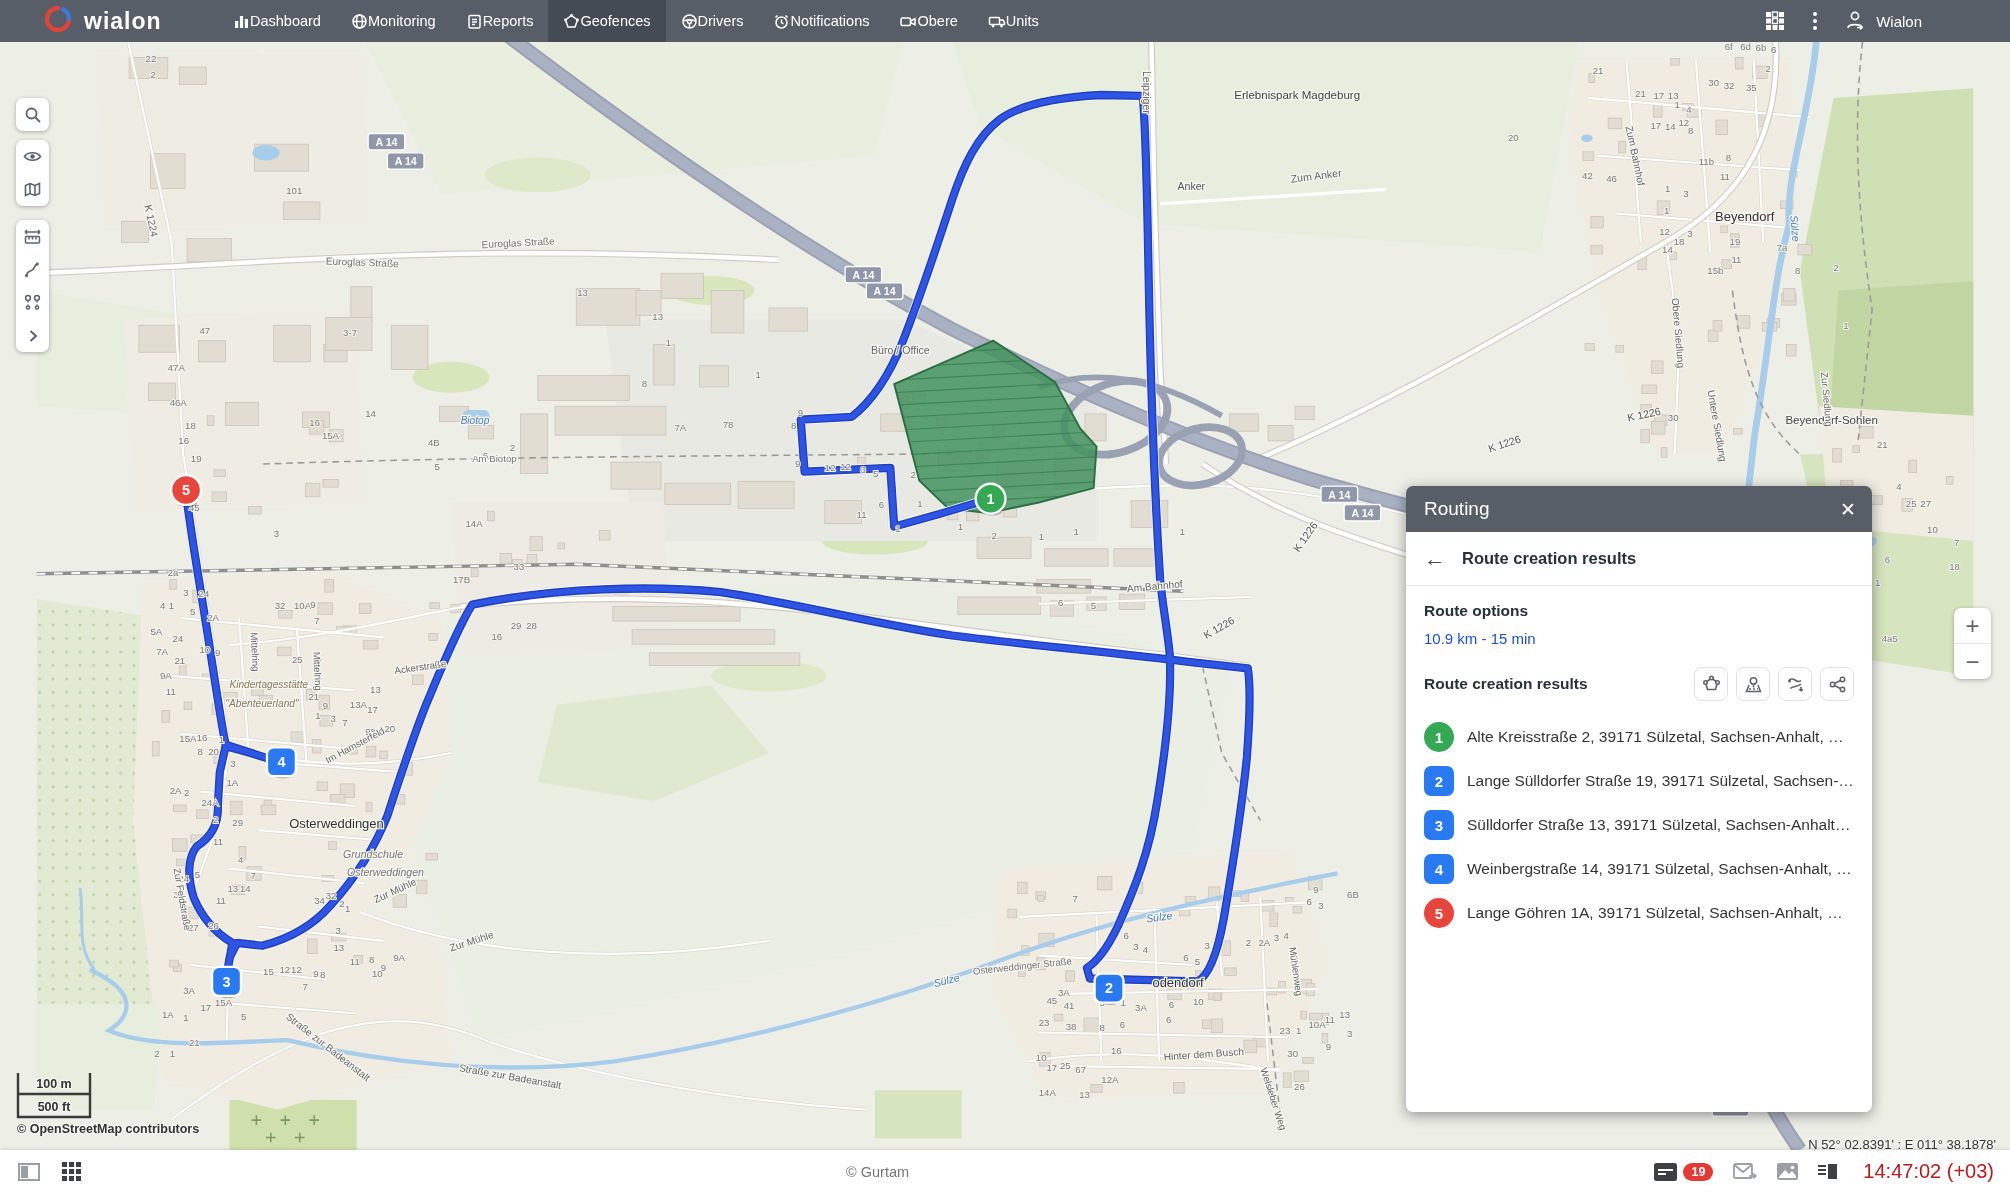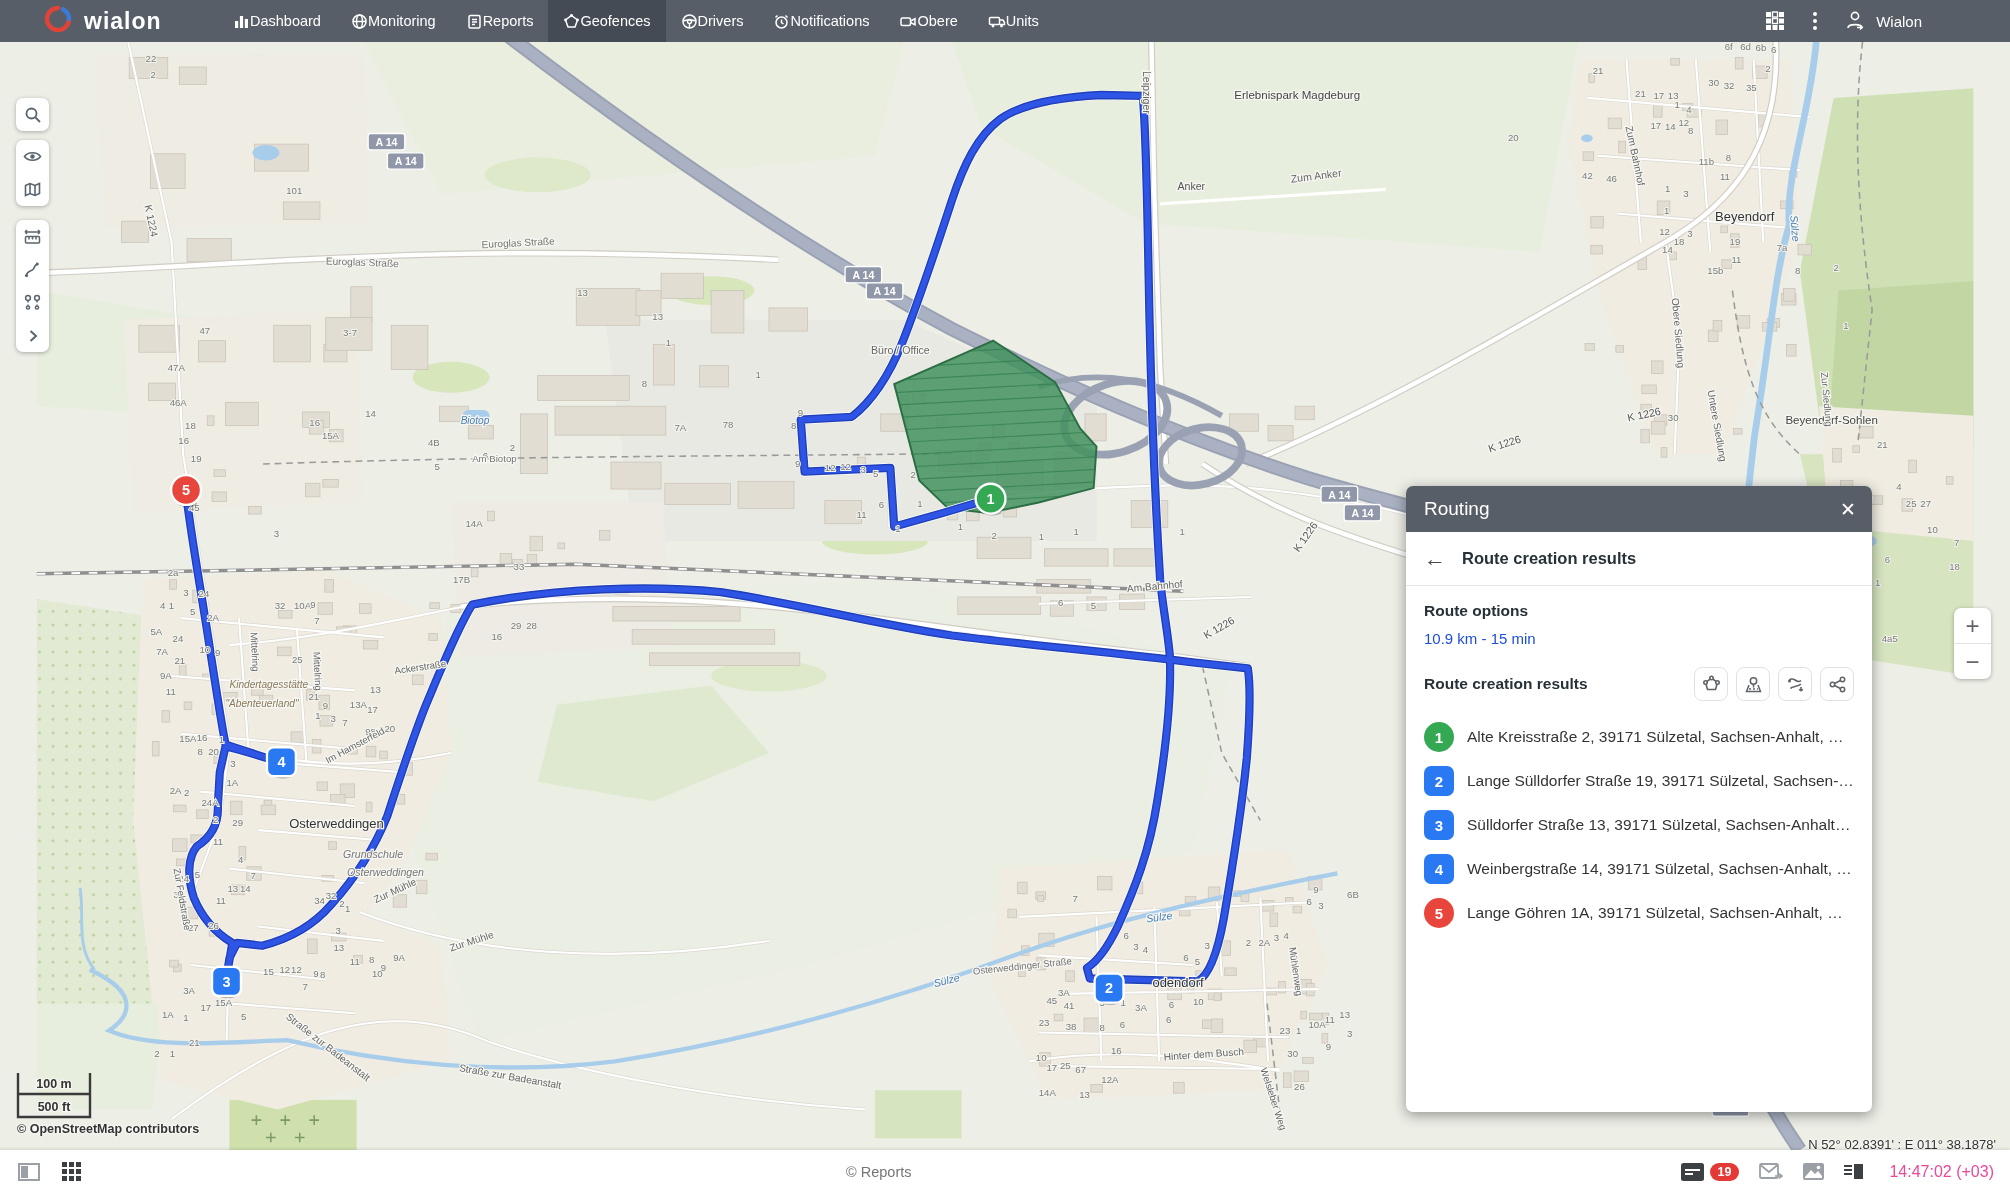--- a/index.html
+++ b/index.html
@@ -58,21 +58,21 @@
   .badge.square { border-radius:7px; }
   .result-text { font-size:15.5px; color:#333; white-space:nowrap; overflow:hidden; text-overflow:ellipsis; }
 
   
   #bottombar { position:absolute; left:0; top:1150px; width:2010px; height:43px; background:#fff; box-shadow:0 -1px 3px rgba(0,0,0,.12); display:flex; align-items:center; z-index:40; }
   #bb-left { display:flex; align-items:center; gap:22px; padding-left:18px; }
   #bb-copyright { position:absolute; left:846px; font-size:14.5px; color:#757575; }
   #bb-right { margin-left:auto; display:flex; align-items:center; gap:20px; padding-right:16px; }
   .msg-wrap { position:relative; display:flex; align-items:center; }
   #msg-badge { background:#e53935; color:#fff; font-size:12.5px; font-weight:700; border-radius:10px; padding:2px 8px; margin-left:6px; }
-  #bb-time { font-size:16px; color:#ec4899; margin-left:6px; }
+  #bb-time { font-size:20px; color:#b91c1c; margin-left:6px; }
   .bb-icon { display:flex; align-items:center; cursor:pointer; }
 </style>
 </head>
 <body>
 
 <div id="topbar">
   <div class="logo-wrap">
     <span>
       <svg width="28" height="28" viewBox="0 0 28 28">
         <path d="M14 3 a11 11 0 1 0 11 11" fill="none" stroke="#e04438" stroke-width="4.5" stroke-linecap="round"></path>
@@ -1061,21 +1061,21 @@
           <rect x="14" y="0" width="5" height="5"></rect>
           <rect x="0" y="7" width="5" height="5"></rect>
           <rect x="7" y="7" width="5" height="5"></rect>
           <rect x="14" y="7" width="5" height="5"></rect>
           <rect x="0" y="14" width="5" height="5"></rect>
           <rect x="7" y="14" width="5" height="5"></rect>
           <rect x="14" y="14" width="5" height="5"></rect>
         </svg>
     </span>
   </div>
-  <div id="bb-copyright">© Reports</div>
+  <div id="bb-copyright">© Gurtam</div>
   <div id="bb-right">
     <span class="msg-wrap">
       <svg width="23" height="18" viewBox="0 0 23 18">
           <rect x="0" y="0" width="23" height="18" rx="2.5" fill="#3c4043"></rect>
           <path d="M4 7 h15 M4 11 h8" stroke="#fff" stroke-width="2"></path>
         </svg>
       <span id="msg-badge">19</span>
     </span>
     <span class="bb-icon">
       <svg width="24" height="18" viewBox="0 0 24 18" fill="none" stroke="#9aa0a6" stroke-width="1.8">

